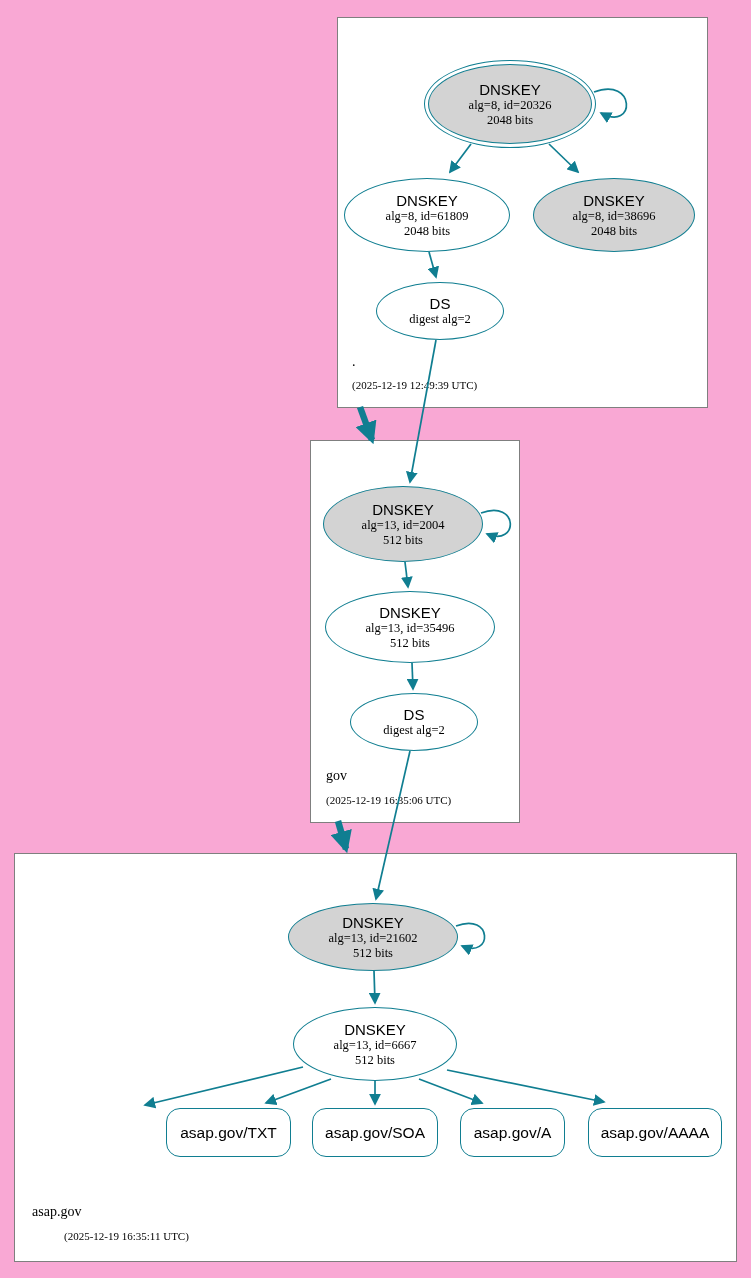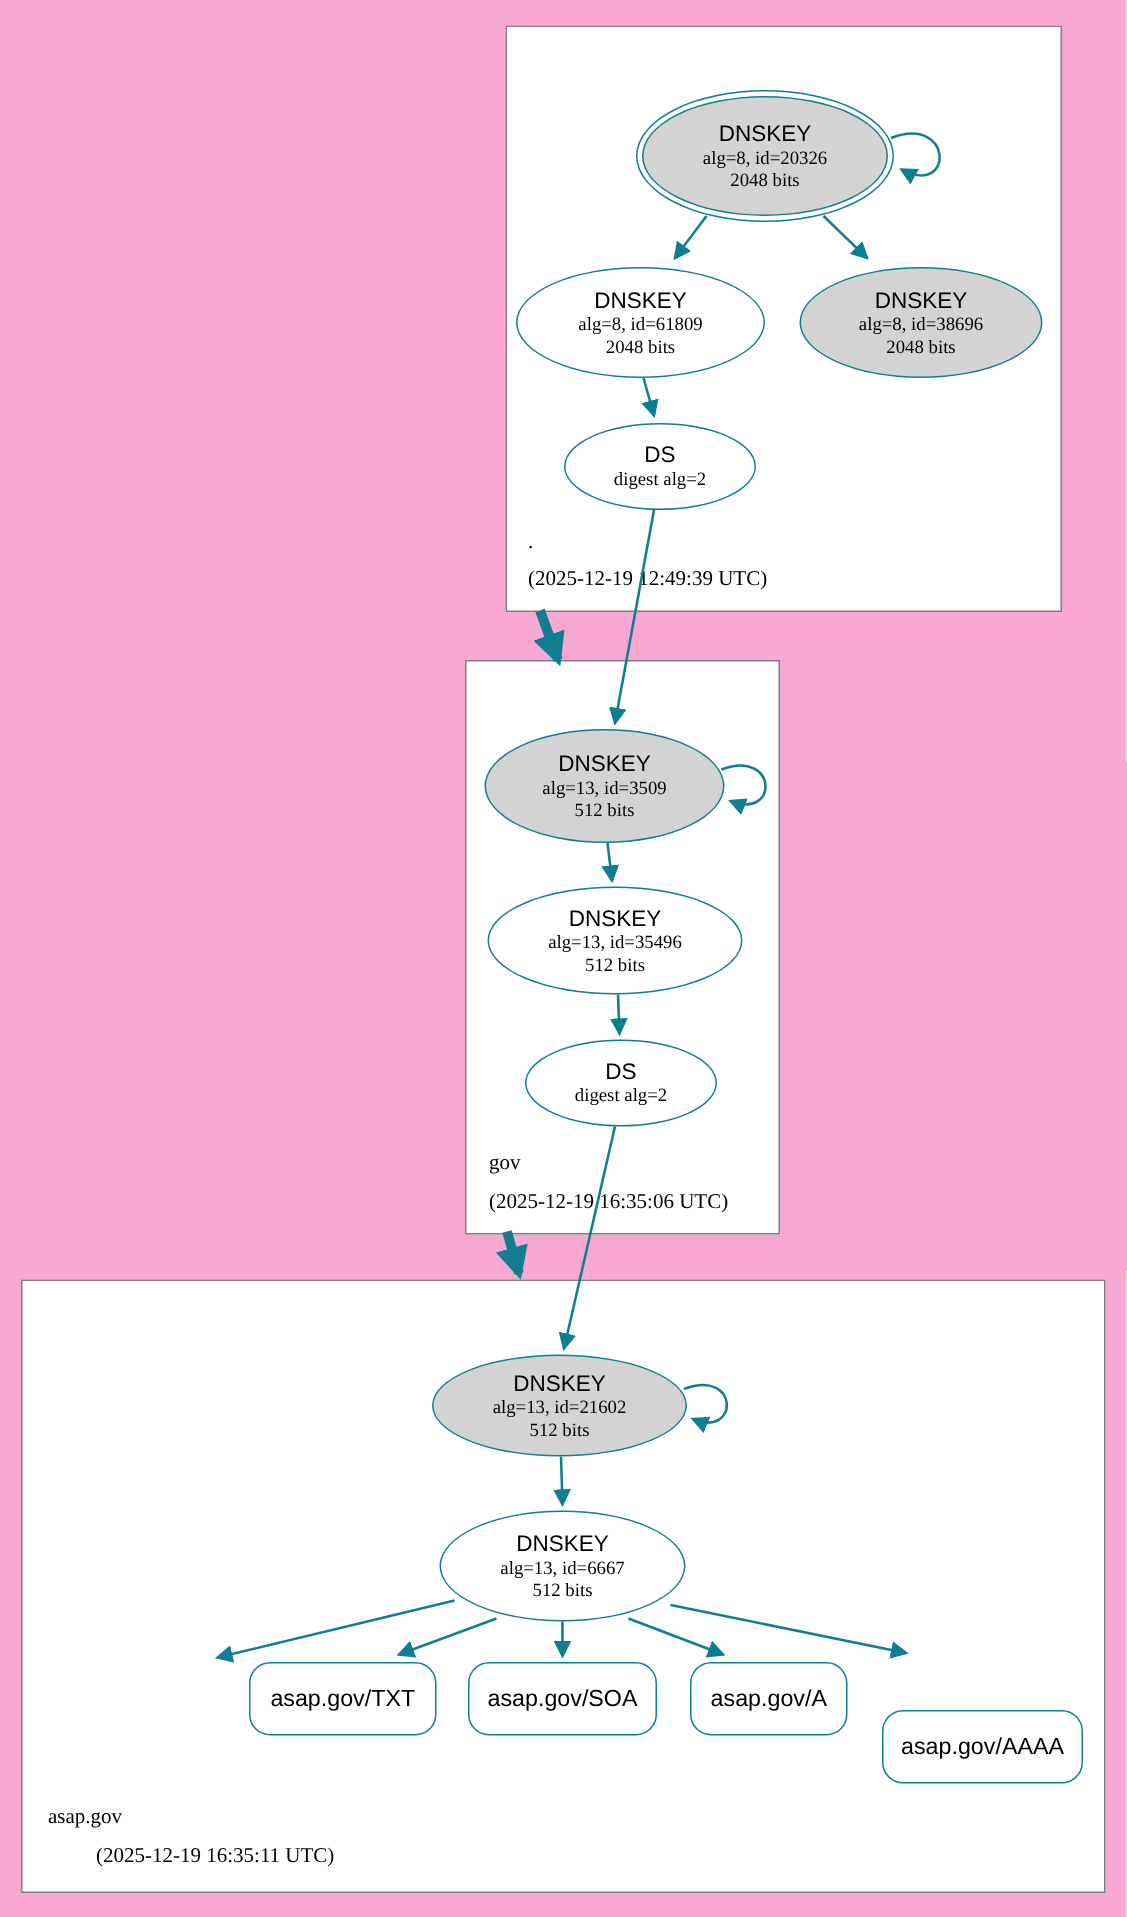--- a/index.html
+++ b/index.html
@@ -33,21 +33,21 @@
   }
   .ntitle { font-family:"Liberation Sans", sans-serif; font-size:15px; line-height:1.15; }
   .ndetail { font-family:"Liberation Serif", serif; font-size:12.5px; line-height:1.18; }
   .rrset {
     position:absolute; box-sizing:border-box;
     border:1.8px solid var(--edge); border-radius:14px; background:#ffffff;
     display:flex; align-items:center; justify-content:center;
     font-family:"Liberation Sans", sans-serif; font-size:15.5px; z-index:2;
   }
   .zlabel { position:absolute; font-size:14px; z-index:2; }
-  .ztime  { position:absolute; font-size:14px; z-index:2; }
+  .ztime  { position:absolute; font-size:11px; z-index:2; }
   svg.overlay { position:absolute; left:0; top:0; z-index:3; pointer-events:none; }
   .edge   { stroke:var(--edge); stroke-width:1.7; fill:none; }
   .edge-thick { stroke:var(--edge); stroke-width:6.5; fill:none; }
   .mk { fill:var(--edge); }
 </style>
 </head>
 <body>
 
 <div class="canvas">
 
@@ -78,21 +78,21 @@
   <div class="node" style="left:376px; top:282px; width:128px; height:58px;">
     <div class="ntitle">DS</div>
     <div class="ndetail">digest alg=2</div>
   </div>
 
   <div class="zlabel" style="left:352px; top:354px;">.</div>
   <div class="ztime" style="left:352px; top:379px;">(2025-12-19 12:49:39 UTC)</div>
 
   <div class="node ksk" style="left:323px; top:486px; width:160px; height:76px;">
     <div class="ntitle">DNSKEY</div>
-    <div class="ndetail">alg=13, id=3509</div>
+    <div class="ndetail">alg=13, id=2004</div>
     <div class="ndetail">512 bits</div>
   </div>
 
   <div class="node" style="left:325px; top:591px; width:170px; height:72px;">
     <div class="ntitle">DNSKEY</div>
     <div class="ndetail">alg=13, id=35496</div>
     <div class="ndetail">512 bits</div>
   </div>
 
   <div class="node" style="left:350px; top:693px; width:128px; height:58px;">
@@ -117,21 +117,21 @@
 
   <div class="rrset" style="left:166px; top:1108px; width:125px; height:49px;">
     <span>asap.gov/TXT</span>
   </div>
   <div class="rrset" style="left:312px; top:1108px; width:126px; height:49px;text-align:right;">
     <span>asap.gov/SOA</span>
   </div>
   <div class="rrset" style="left:460px; top:1108px; width:105px; height:49px;">
     <span>asap.gov/A</span>
   </div>
-  <div class="rrset" style="left:588px; top:1108px; width:134px; height:49px;margin-top:32px;">
+  <div class="rrset" style="left:588px; top:1108px; width:134px; height:49px;">
     <span>asap.gov/AAAA</span>
   </div>
 
   <div class="zlabel" style="left:32px; top:1204px;">asap.gov</div>
   <div class="ztime" style="left:32px; top:1230px;margin-left:32px;">(2025-12-19 16:35:11 UTC)</div>
 
   <svg class="overlay" width="751" height="1278" viewBox="0 0 751 1278">
     <defs>
       <marker id="ah" viewBox="0 0 10 10" refX="8.5" refY="5" markerWidth="7" markerHeight="7" orient="auto-start-reverse">
         <path class="mk" d="M0,0 L10,5 L0,10 z"></path>

